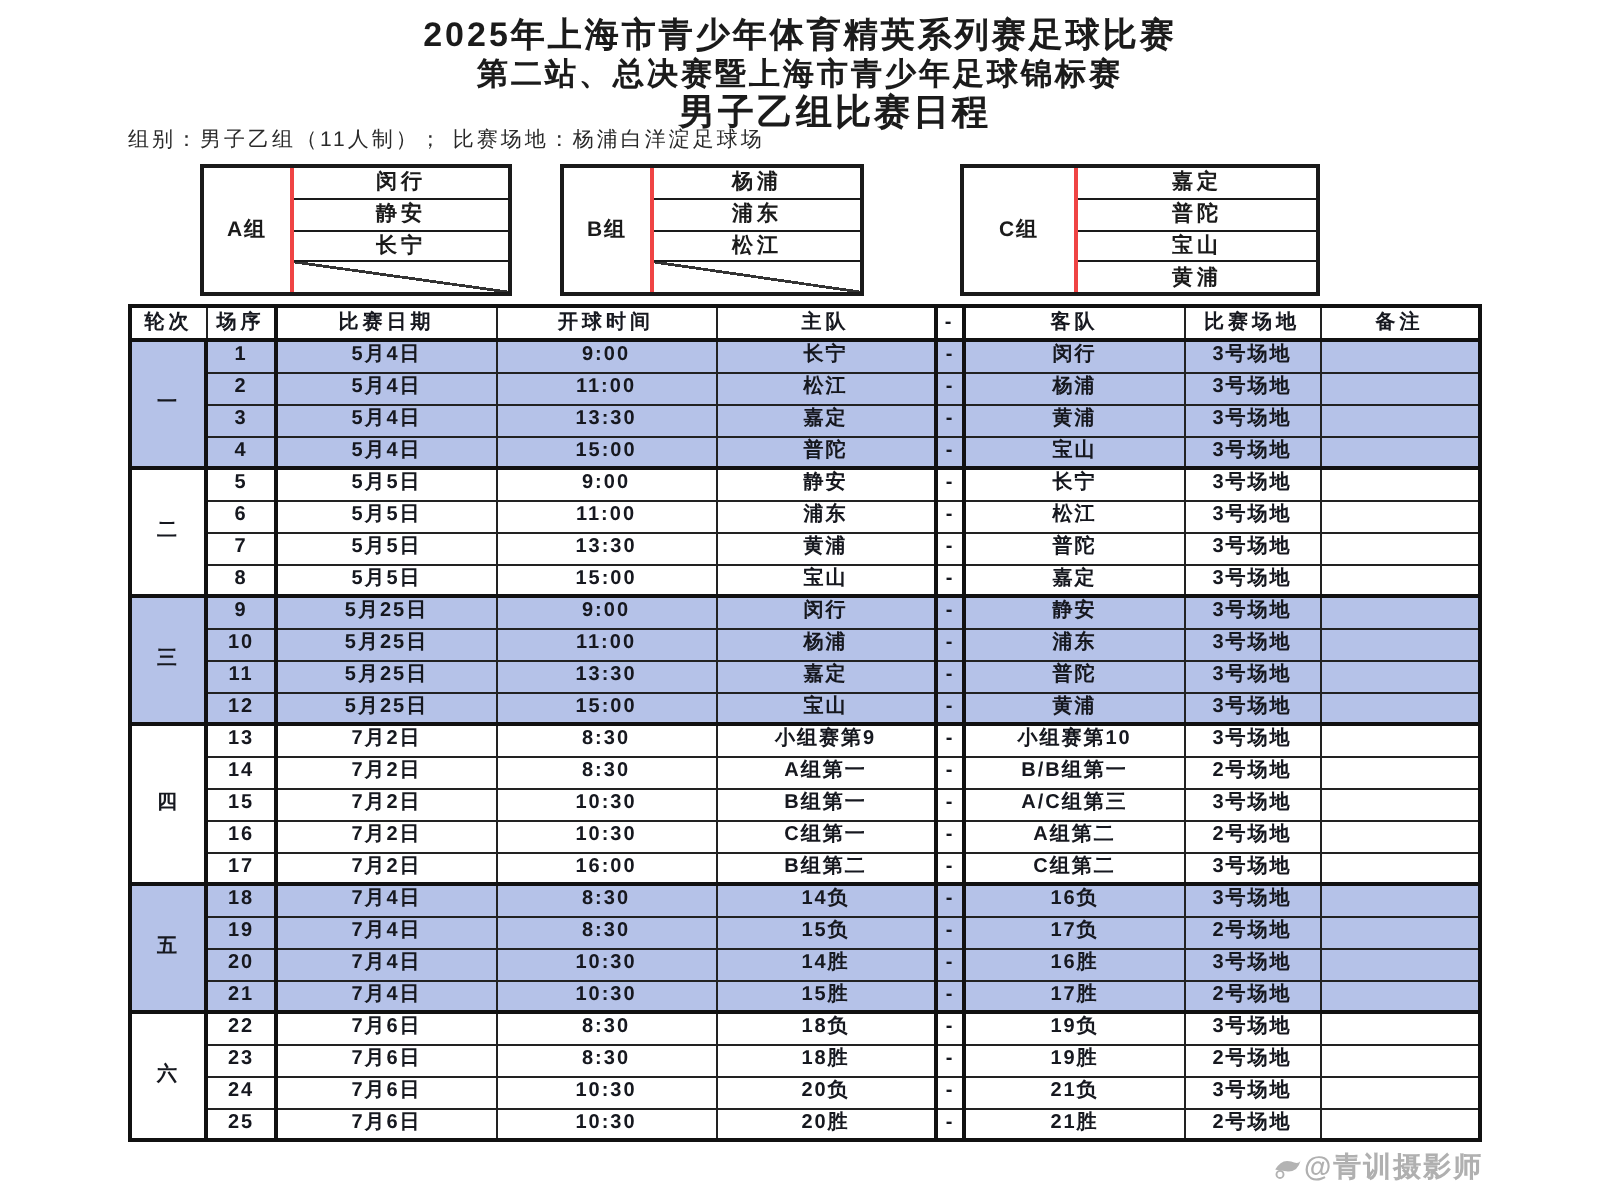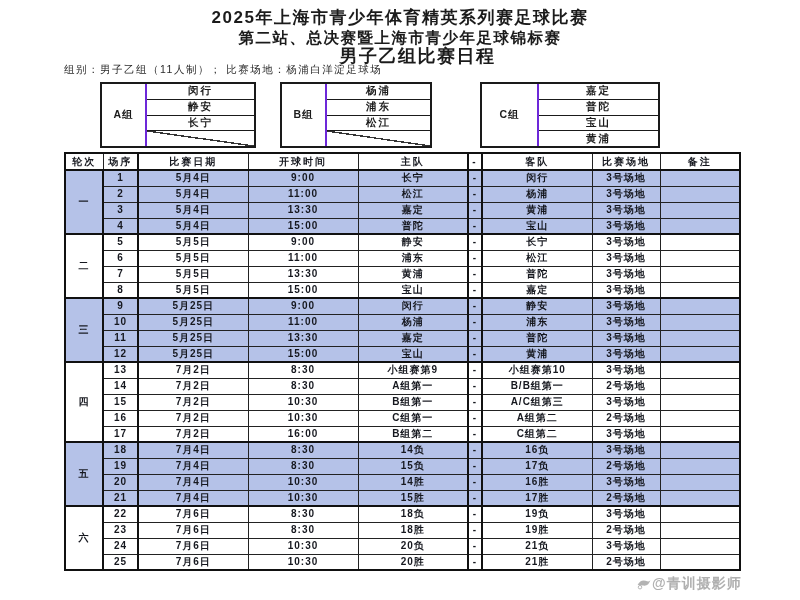--- a/index.html
+++ b/index.html
@@ -15,21 +15,21 @@
 
   .meta { position:absolute; top:63px; left:64px; font-size:10.5px; font-weight:normal;
           letter-spacing:1.5px; color:#2a2a2a; }
 
   
   .gbox { position:absolute; top:82px; height:66px; display:flex;
           border:2px solid #1a1a1a; background:#fff; }
   .gbox.g0 { left:100px; width:156px; }
   .gbox.g1 { left:280px; width:152px; }
   .gbox.g2 { left:480px; width:180px; }
-  .glabel { width:45px; border-right:2px solid #6d28d9; display:flex;
+  .glabel { width:45px; border-right:2px solid #ef4444; display:flex;
             align-items:center; justify-content:center; font-size:10.5px;
             font-weight:bold; letter-spacing:1px; }
   .gbox.g2 .glabel { width:57px;text-align:right; }
   .gteams { flex:1; display:flex; flex-direction:column; }
   .gteam { flex:1; border-bottom:1px solid #1a1a1a; display:flex; align-items:center;
            justify-content:center; font-size:10.5px; font-weight:bold; letter-spacing:2px; }
   .gteam:last-child { border-bottom:none; }
   .gteam.diag { background:linear-gradient(to top right,
                 transparent calc(50% - 0.7px), #333 calc(50% - 0.7px),
                 #333 calc(50% + 0.7px), transparent calc(50% + 0.7px)); }

